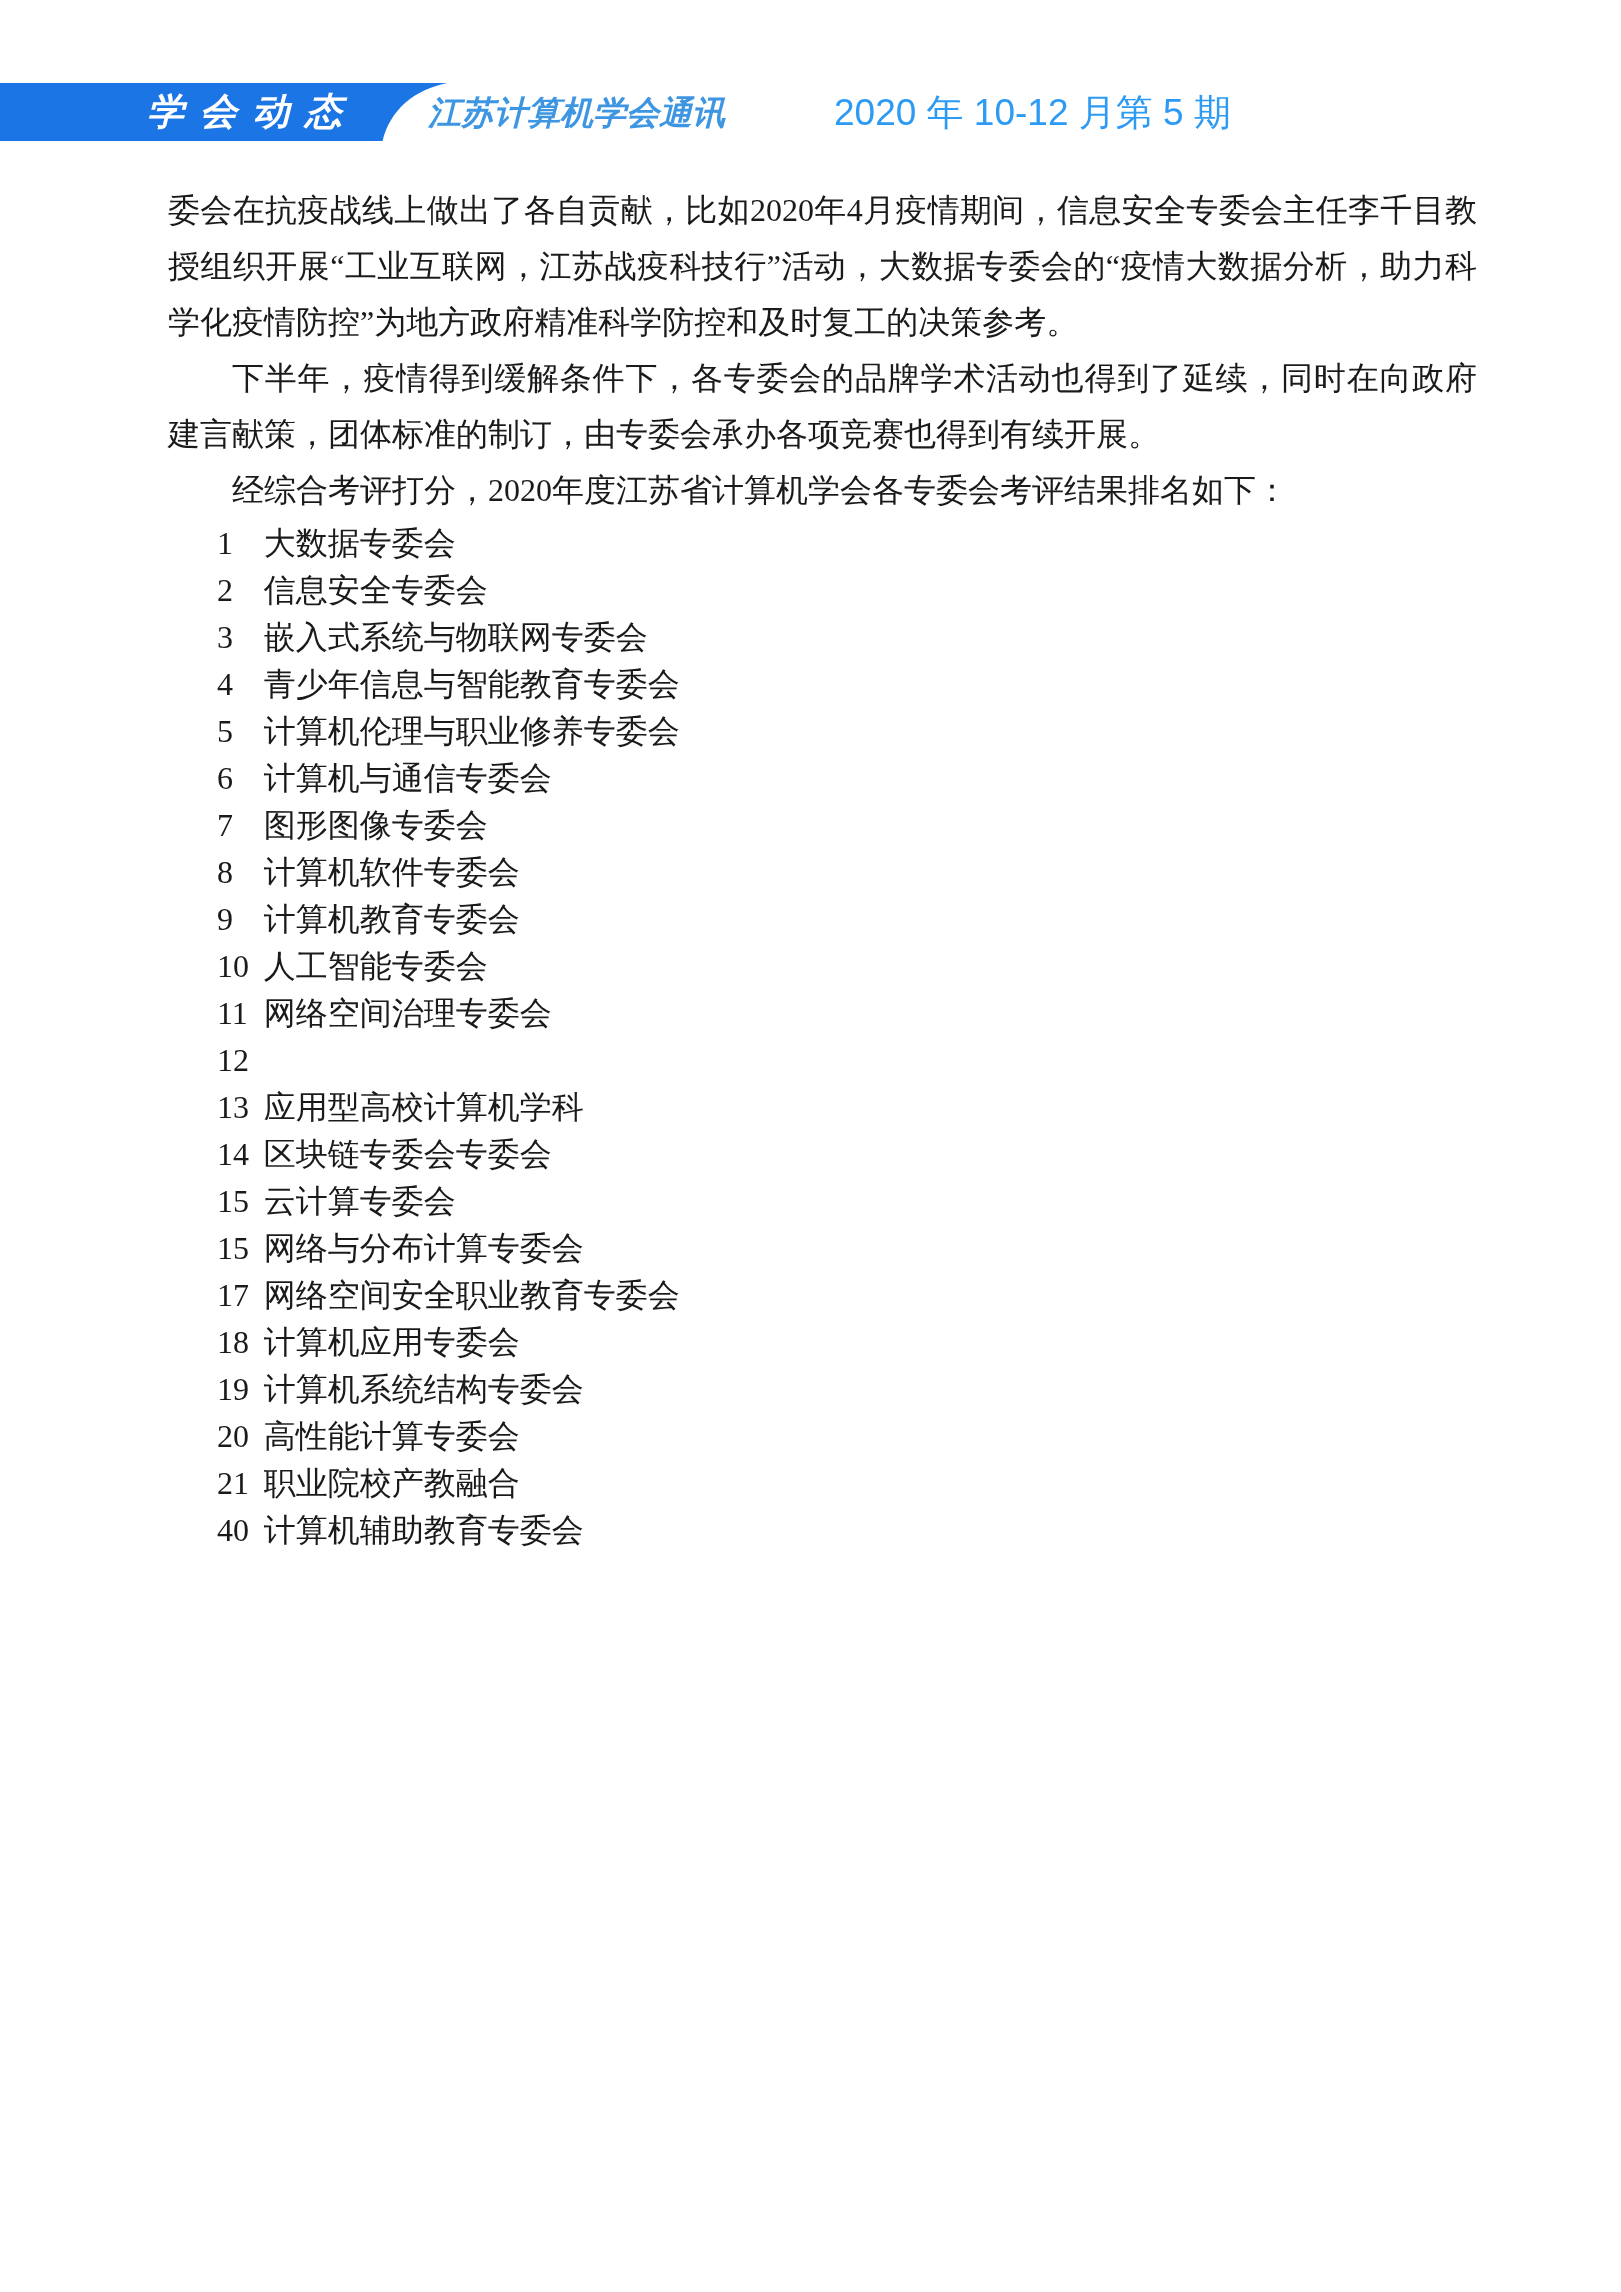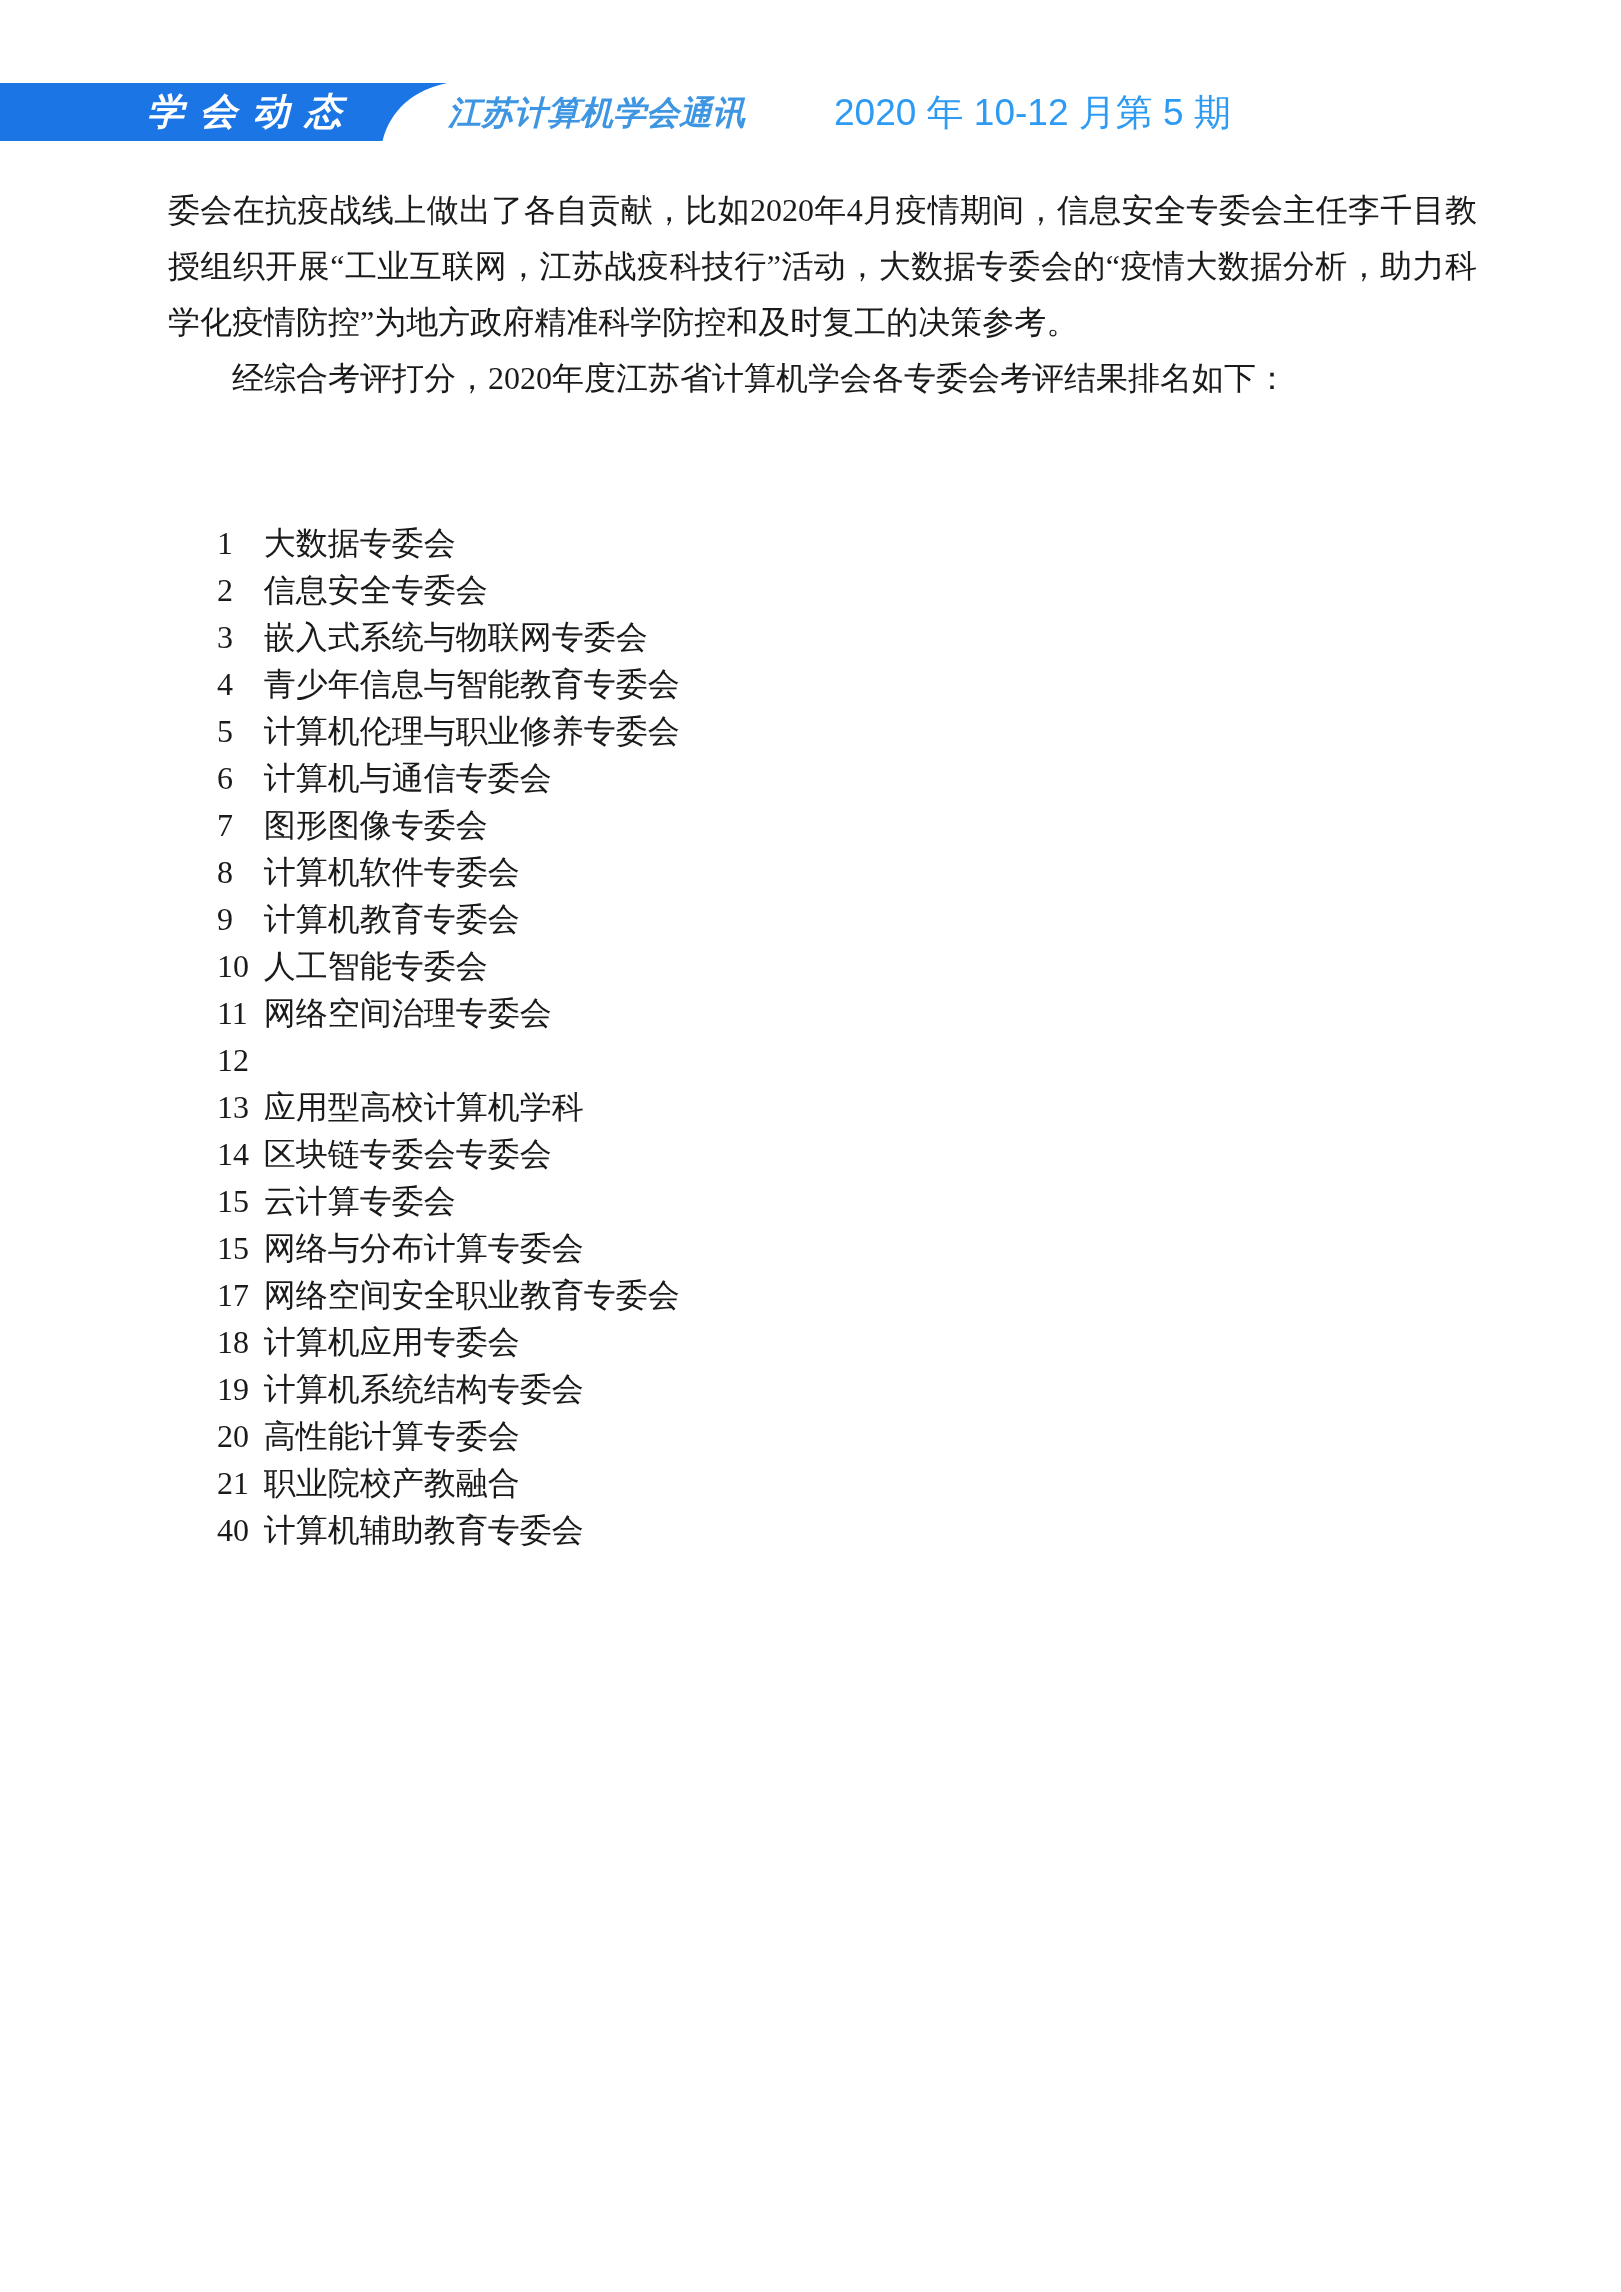--- a/index.html
+++ b/index.html
@@ -24,21 +24,21 @@
   .header-band{position:absolute;left:0;top:83px;width:1621px;height:58px;}
   .band-svg{position:absolute;left:0;top:0;width:461px;height:58px;display:block;}
   .section-label{
     position:absolute;left:147px;top:0;height:58px;line-height:58px;
     font-size:37px;font-weight:bold;font-style:italic;
     letter-spacing:15.7px;color:#ffffff;white-space:nowrap;
   }
   .journal-name{
     position:absolute;left:428px;top:0;height:58px;line-height:61px;
     font-size:33px;font-weight:bold;font-style:italic;
-    color:var(--journal-blue);white-space:nowrap;letter-spacing:0px;margin-left:20px;
+    color:var(--journal-blue);white-space:nowrap;letter-spacing:0px;
   }
   .issue-label{
     position:absolute;left:834px;top:0;height:58px;line-height:59px;
     font-family:"Liberation Sans","DejaVu Sans",sans-serif;
     font-size:37px;color:var(--issue-blue);white-space:nowrap;
   }
 
   
   .article{
     position:absolute;left:168px;top:182px;width:1309px;
@@ -70,20 +70,21 @@
     <svg class="band-svg" viewBox="0 0 470 59" preserveAspectRatio="none" aria-hidden="true">
       <path d="M0 0 H456 C422 7 398 27 390 59 H0 Z" fill="#1b75e4" class="band-path"></path>
     </svg>
     <div class="section-label">学会动态</div>
     <div class="journal-name">江苏计算机学会通讯</div>
     <div class="issue-label">2020 年 10-12 月第 5 期</div>
   </div>
 
   <div class="article">
       <p class="para">委会在抗疫战线上做出了各自贡献，比如2020年4月疫情期间，信息安全专委会主任李千目教授组织开展“工业互联网，江苏战疫科技行”活动，大数据专委会的“疫情大数据分析，助力科学化疫情防控”为地方政府精准科学防控和及时复工的决策参考。</p>
+      <p class="para indent">下半年，疫情得到缓解条件下，各专委会的品牌学术活动也得到了延续，同时在向政府建言献策，团体标准的制订，由专委会承办各项竞赛也得到有续开展。</p>
       <p class="para indent">经综合考评打分，2020年度江苏省计算机学会各专委会考评结果排名如下：</p>
     </div>
 
   <div class="ranking">
       <div class="rank-row">
         <span class="rank-num">1</span>
         <span class="rank-name">大数据专委会</span>
       </div>
       <div class="rank-row">
         <span class="rank-num">2</span>

